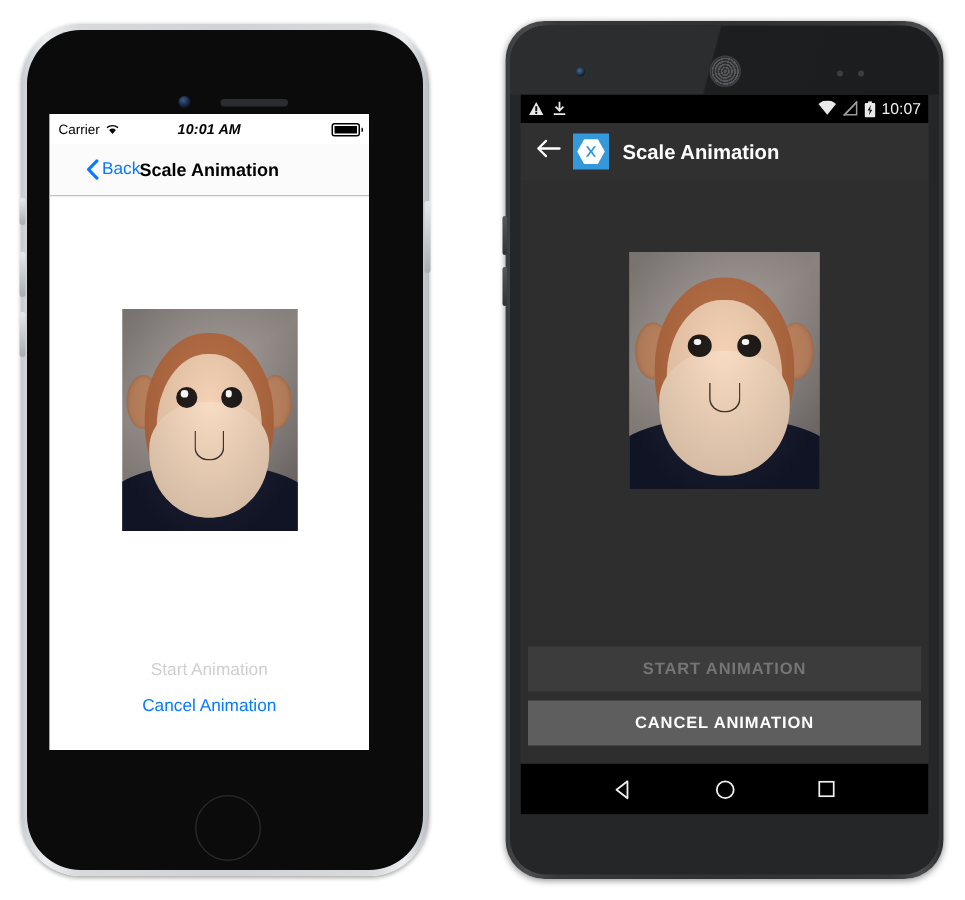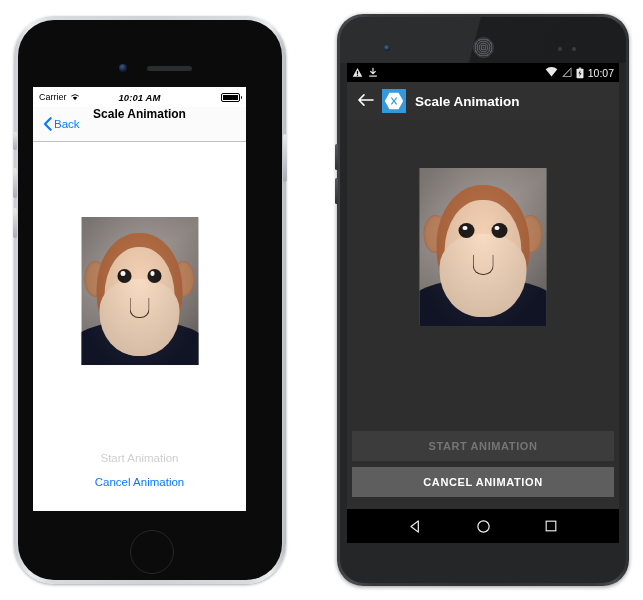--- a/index.html
+++ b/index.html
@@ -37,21 +37,21 @@
   .iphone-inner {
     position: absolute;
     left: 4px; top: 4px;
     width: 264px; height: 560px;
     border-radius: 36px;
     background: #0b0b0c;
   }
   .iphone-screen {
     position: absolute;
     left: 19px;
-    top: 71px;
+    top: 60px;
     width: 213px;
     height: 424px;
     background: #ffffff;
     overflow: hidden;
   }
   .ip-camera {
     position: absolute;
     left: 101px; top: 44px;
     width: 8px; height: 8px;
     border-radius: 50%;
@@ -126,22 +126,23 @@
     border-radius: 0 1px 1px 0;
   }
   .batt-ios i { display: block; width: 100%; height: 100%; background: #000; }
 
   
   .ios-nav {
     height: 34px;
     background: #fbfbfb;
     border-bottom: 0.5px solid #c2c2c4;
     display: flex;
+    align-items: center;
     position: relative;
-    padding: 0 10px;
+    padding: 0 24px;
   }
   .ios-back {
     display: flex;
     align-items: center;
     gap: 2px;
     color: #067aff;
     font-size: 11.5px;
     cursor: pointer;
     z-index: 2;
   }

